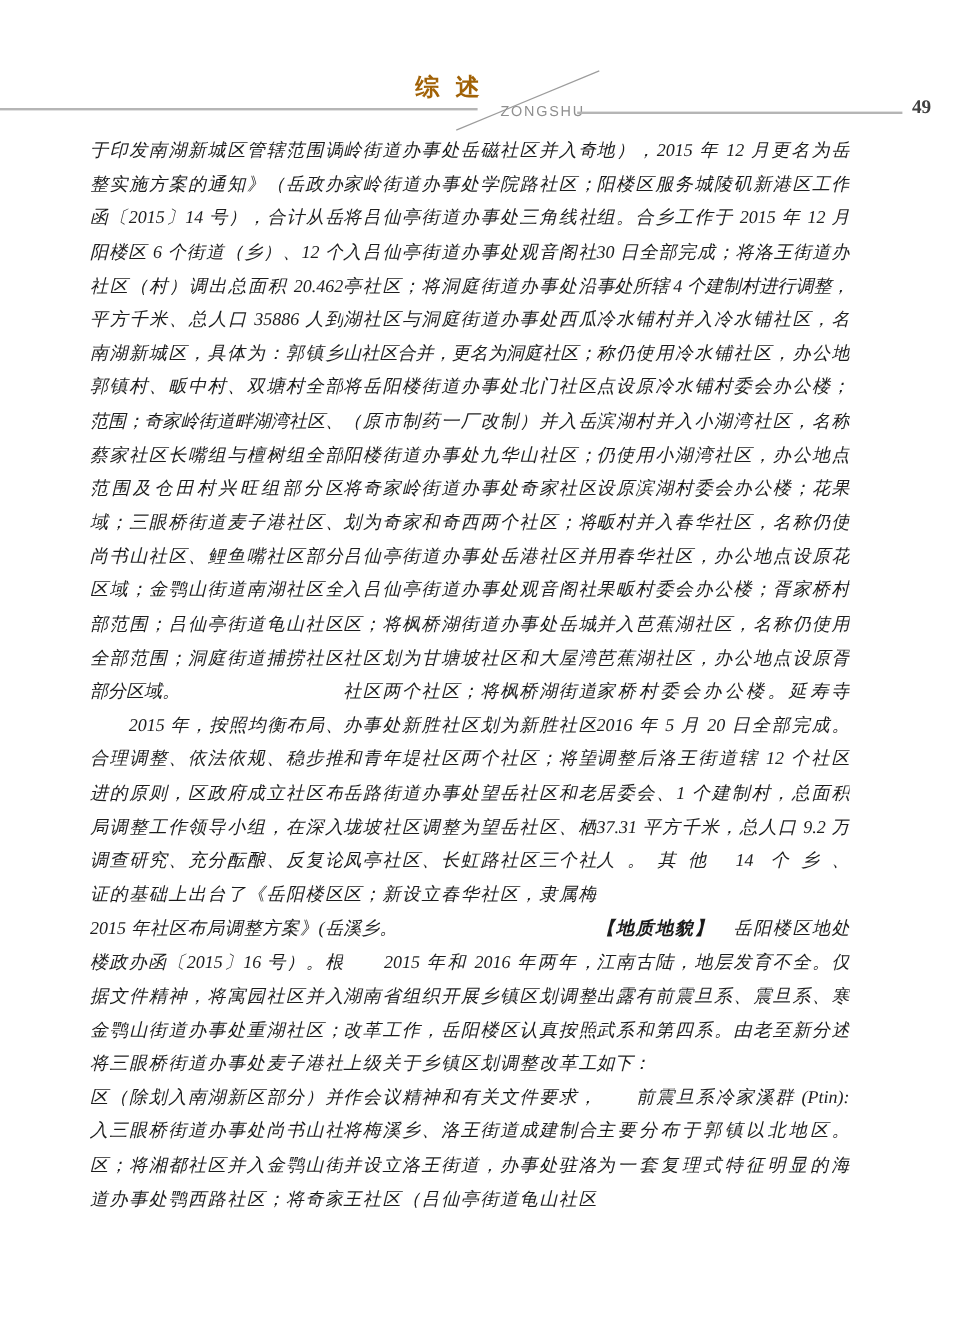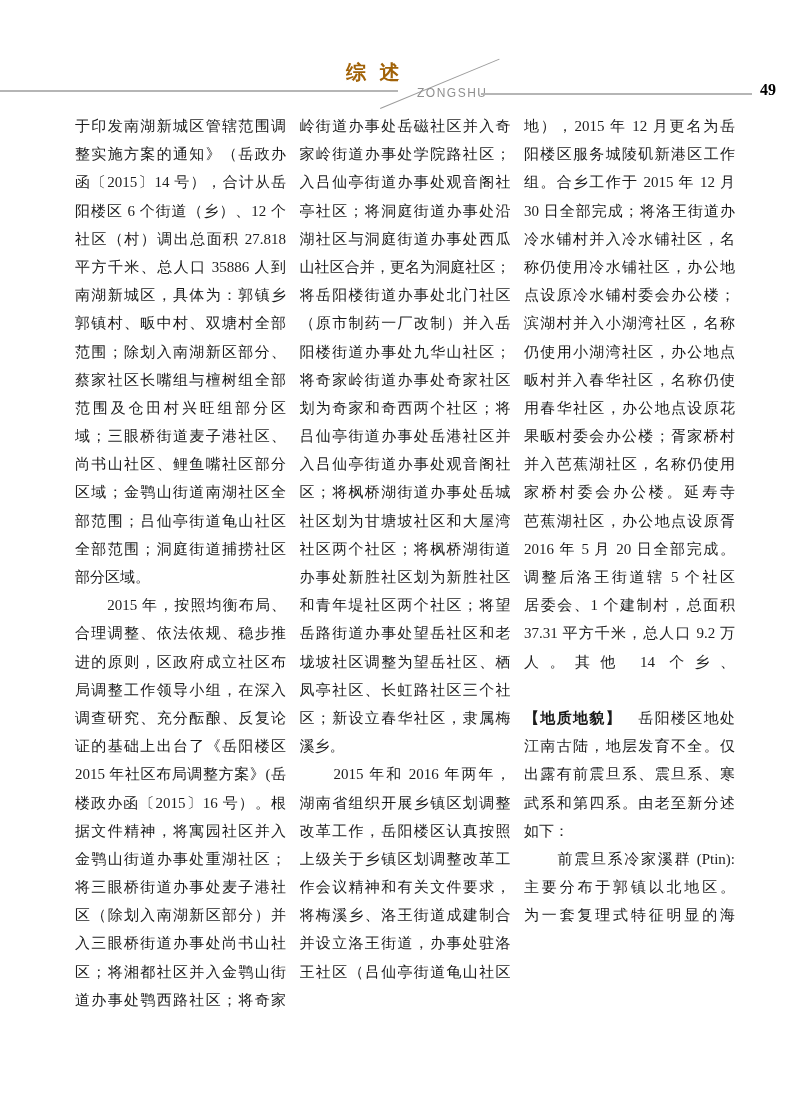--- a/index.html
+++ b/index.html
@@ -27,26 +27,26 @@
     border-top:1px solid #9c9c9c;
     transform:rotate(-22.5deg);transform-origin:0 0;
   }
   .page-subtitle{
     position:absolute;left:417px;top:86px;
     font-family:"Liberation Sans","DejaVu Sans",sans-serif;
     font-size:12px;color:#8f8f8f;letter-spacing:1.5px;white-space:nowrap;
   }
   .page-number{
     position:absolute;left:760px;top:81px;
-    font-size:16px;font-weight:700;color:#000000;
+    font-size:16px;font-weight:700;color:#404040;
   }
   
   .columns{
     position:absolute;left:75px;top:112px;width:660px;
-    display:flex;justify-content:space-between;
+    display:flex;font-style:italic;
   }
   .col{width:211px;}
   .line{
     height:28.2px;line-height:28.2px;
     font-size:15px;
     text-align:justify;text-align-last:justify;
     word-break:keep-all;overflow:hidden;
   }
   .line.end{text-align-last:left;}
   .line.blank{}
@@ -65,25 +65,25 @@
     <div class="hdr-rule rule-right"></div>
     <span class="page-number">49</span>
   </header>
 
   <main class="columns">
     <div class="col">
         <div class="line">于印发南湖新城区管辖范围调</div>
         <div class="line">整实施方案的通知》（岳政办</div>
         <div class="line">函〔2015〕14 号），合计从岳</div>
         <div class="line">阳楼区 6 个街道（乡）、12 个</div>
-        <div class="line">社区（村）调出总面积 27.818</div>
+        <div class="line">社区（村）调出总面积 20.462</div>
         <div class="line">平方千米、总人口 35886 人到</div>
         <div class="line">南湖新城区，具体为：郭镇乡</div>
         <div class="line">郭镇村、畈中村、双塘村全部</div>
-        <div class="line">范围；除划入南湖新区部分、</div>
+        <div class="line">范围；奇家岭街道畔湖湾社区、</div>
         <div class="line">蔡家社区长嘴组与檀树组全部</div>
         <div class="line">范围及仓田村兴旺组部分区</div>
         <div class="line">域；三眼桥街道麦子港社区、</div>
         <div class="line">尚书山社区、鲤鱼嘴社区部分</div>
         <div class="line">区域；金鹗山街道南湖社区全</div>
         <div class="line">部范围；吕仙亭街道龟山社区</div>
         <div class="line">全部范围；洞庭街道捕捞社区</div>
         <div class="line end">部分区域。</div>
         <div class="line">　　2015 年，按照均衡布局、</div>
         <div class="line">合理调整、依法依规、稳步推</div>
@@ -97,20 +97,21 @@
         <div class="line">金鹗山街道办事处重湖社区；</div>
         <div class="line">将三眼桥街道办事处麦子港社</div>
         <div class="line">区（除划入南湖新区部分）并</div>
         <div class="line">入三眼桥街道办事处尚书山社</div>
         <div class="line">区；将湘都社区并入金鹗山街</div>
         <div class="line">道办事处鹗西路社区；将奇家</div>
       </div>
     <div class="col">
         <div class="line">岭街道办事处岳磁社区并入奇</div>
         <div class="line">家岭街道办事处学院路社区；</div>
+        <div class="line">将吕仙亭街道办事处三角线社</div>
         <div class="line">入吕仙亭街道办事处观音阁社</div>
         <div class="line">亭社区；将洞庭街道办事处沿</div>
         <div class="line">湖社区与洞庭街道办事处西瓜</div>
         <div class="line">山社区合并，更名为洞庭社区；</div>
         <div class="line">将岳阳楼街道办事处北门社区</div>
         <div class="line">（原市制药一厂改制）并入岳</div>
         <div class="line">阳楼街道办事处九华山社区；</div>
         <div class="line">将奇家岭街道办事处奇家社区</div>
         <div class="line">划为奇家和奇西两个社区；将</div>
         <div class="line">吕仙亭街道办事处岳港社区并</div>
@@ -132,33 +133,35 @@
         <div class="line">作会议精神和有关文件要求，</div>
         <div class="line">将梅溪乡、洛王街道成建制合</div>
         <div class="line">并设立洛王街道，办事处驻洛</div>
         <div class="line">王社区（吕仙亭街道龟山社区</div>
       </div>
     <div class="col">
         <div class="line">地），2015 年 12 月更名为岳</div>
         <div class="line">阳楼区服务城陵矶新港区工作</div>
         <div class="line">组。合乡工作于 2015 年 12 月</div>
         <div class="line">30 日全部完成；将洛王街道办</div>
+        <div class="line">事处所辖 4 个建制村进行调整，</div>
         <div class="line">冷水铺村并入冷水铺社区，名</div>
         <div class="line">称仍使用冷水铺社区，办公地</div>
         <div class="line">点设原冷水铺村委会办公楼；</div>
         <div class="line">滨湖村并入小湖湾社区，名称</div>
         <div class="line">仍使用小湖湾社区，办公地点</div>
+        <div class="line">设原滨湖村委会办公楼；花果</div>
         <div class="line">畈村并入春华社区，名称仍使</div>
         <div class="line">用春华社区，办公地点设原花</div>
         <div class="line">果畈村委会办公楼；胥家桥村</div>
         <div class="line">并入芭蕉湖社区，名称仍使用</div>
+        <div class="line">芭蕉湖社区，办公地点设原胥</div>
         <div class="line">家桥村委会办公楼。延寿寺</div>
-        <div class="line">芭蕉湖社区，办公地点设原胥</div>
         <div class="line">2016 年 5 月 20 日全部完成。</div>
-        <div class="line">调整后洛王街道辖 5 个社区</div>
+        <div class="line">调整后洛王街道辖 12 个社区</div>
         <div class="line">居委会、1 个建制村，总面积</div>
         <div class="line">37.31 平方千米，总人口 9.2 万</div>
         <div class="line end">人。其他 14 个乡、街道未调整。</div>
         <div class="line end blank"></div>
         <div class="line"><span class="term">【地质地貌】</span>　岳阳楼区地处</div>
         <div class="line">江南古陆，地层发育不全。仅</div>
         <div class="line">出露有前震旦系、震旦系、寒</div>
         <div class="line">武系和第四系。由老至新分述</div>
         <div class="line end">如下：</div>
         <div class="line">　　前震旦系冷家溪群 (Ptin):</div>

